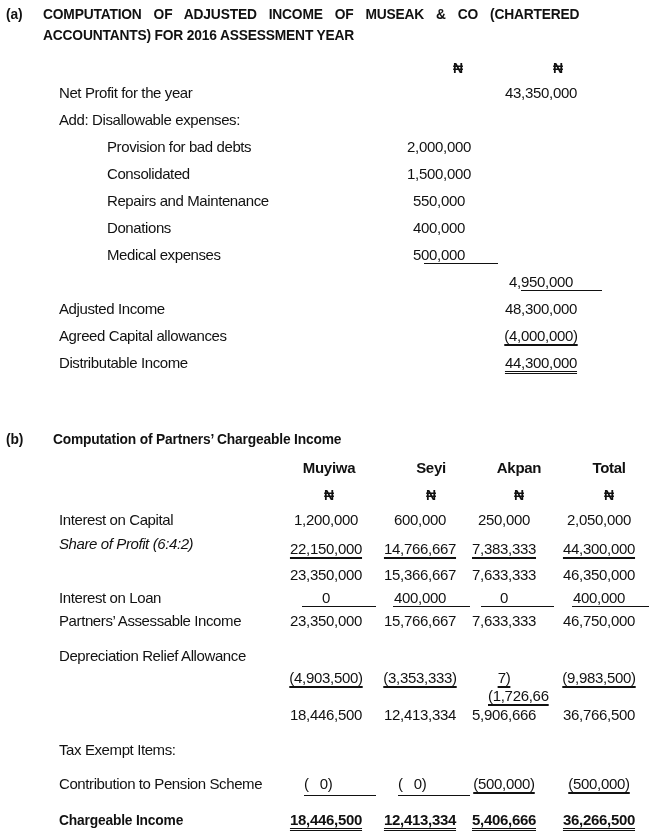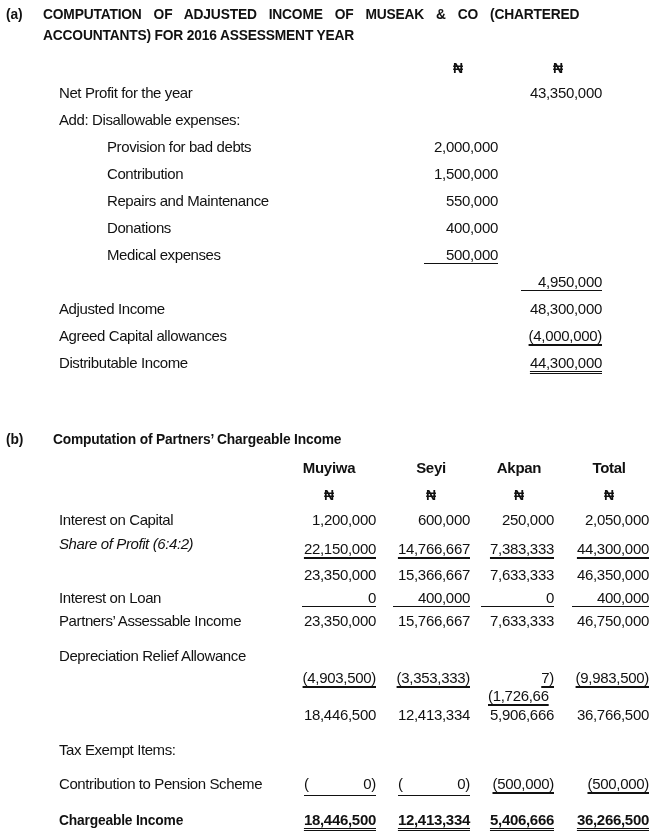--- a/index.html
+++ b/index.html
@@ -3,21 +3,21 @@
 <meta charset="utf-8">
 <style>
   html, body { margin: 0; padding: 0; background: #ffffff; }
   body {
     width: 658px; height: 832px; position: relative; overflow: hidden;
     font-family: "Liberation Sans", sans-serif; color: #111111;
   }
   .abs { position: absolute; white-space: nowrap; }
   .cond { font-family: "Liberation Sans", sans-serif; font-size: 15px; letter-spacing: -0.4px; transform-origin: left top; }
   .bold { font-weight: bold; }
-  .num { text-align: right; font-size: 15px; letter-spacing: -0.3px; }
+  .num { text-align: center; font-size: 15px; letter-spacing: -0.3px; }
   .u { text-decoration: underline; text-underline-offset: 3px; text-decoration-thickness: 1.5px; }
   .du { text-decoration: underline double; text-underline-offset: 3px; text-decoration-thickness: 1px; }
   .title { font-weight: bold; font-size: 15px; letter-spacing: -0.2px; transform: scaleX(0.92); transform-origin: left top; }
   .naira { font-weight: bold; font-size: 14px; text-align: center; }
 </style>
 </head>
 <body>
 
 <div class="abs title" style="left:6px;top:5px;">(a)</div>
 <div class="abs title" style="left:43px;top:5px;word-spacing:9px;">COMPUTATION OF ADJUSTED INCOME OF MUSEAK &amp; CO (CHARTERED</div>
@@ -26,21 +26,21 @@
 <div class="abs naira" style="left:448px;top:60px;width:20px;">₦</div>
 <div class="abs naira" style="left:548px;top:60px;width:20px;">₦</div>
 
 <div class="abs cond" style="left:59px;top:84px;">Net Profit for the year</div>
 <div class="abs num" style="left:480px;top:84px;width:122px;">43,350,000</div>
 
 <div class="abs cond" style="left:59px;top:111px;">Add:  Disallowable expenses:</div>
 
 <div class="abs cond" style="left:107px;top:138px;">Provision for bad debts</div>
 <div class="abs num" style="left:380px;top:138px;width:118px;">2,000,000</div>
-<div class="abs cond" style="left:107px;top:165px;">Contribution</div>
+<div class="abs cond" style="left:107px;top:165px;">Consolidated</div>
 <div class="abs num" style="left:380px;top:165px;width:118px;">1,500,000</div>
 <div class="abs cond" style="left:107px;top:192px;">Repairs and Maintenance</div>
 <div class="abs num" style="left:380px;top:192px;width:118px;">550,000</div>
 <div class="abs cond" style="left:107px;top:219px;">Donations</div>
 <div class="abs num" style="left:380px;top:219px;width:118px;">400,000</div>
 <div class="abs cond" style="left:107px;top:246px;">Medical expenses</div>
 <div class="abs num" style="left:380px;top:246px;width:118px;">500,000</div>
 <div class="abs" style="left:424px;top:263px;width:74px;border-bottom:1.5px solid #111;"></div>
 
 <div class="abs num" style="left:480px;top:273px;width:122px;">4,950,000</div>

